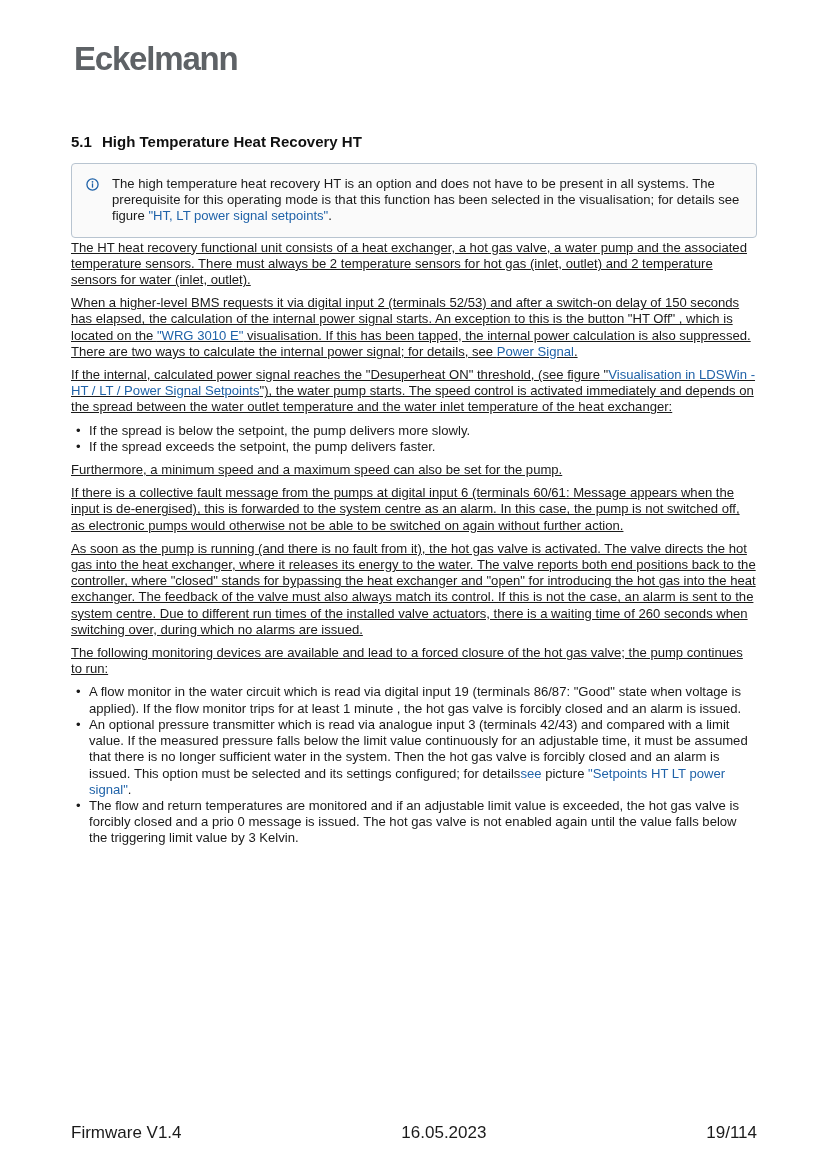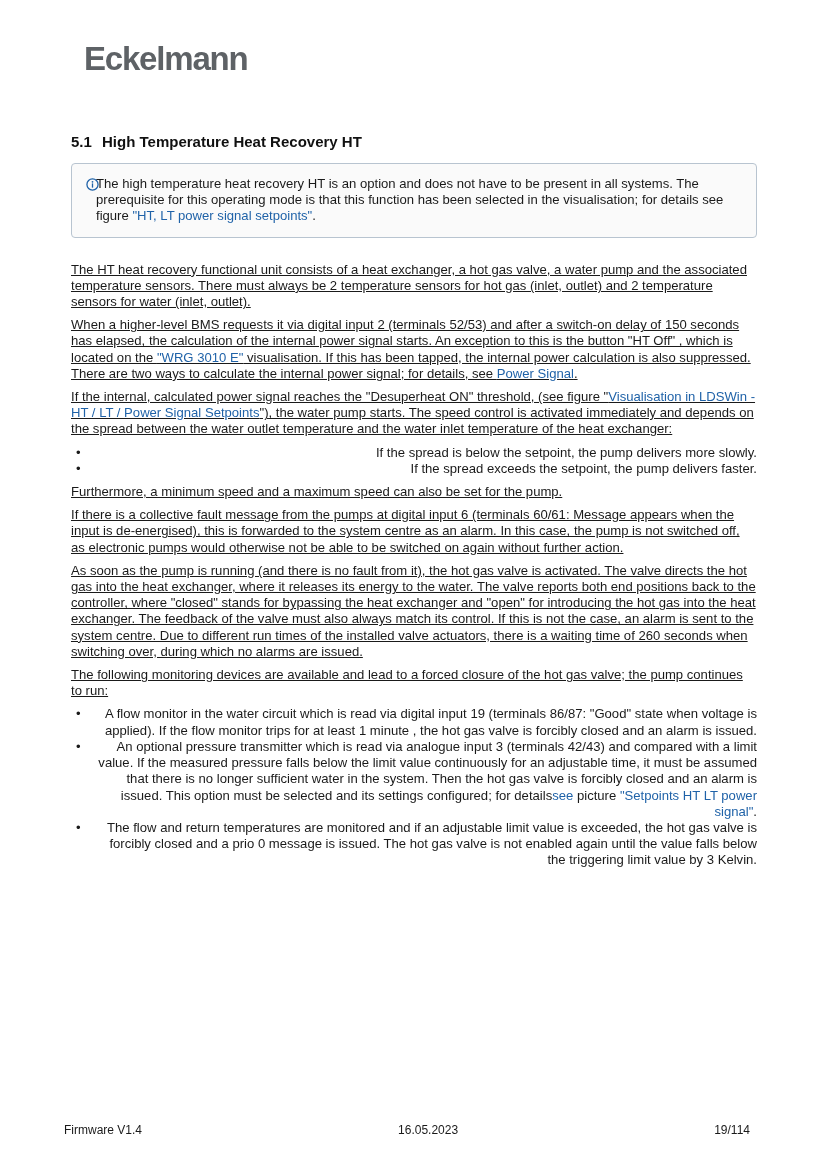--- a/index.html
+++ b/index.html
@@ -2,56 +2,56 @@
 <html><head>
 <meta charset="utf-8">
 <style>
   html, body { margin: 0; padding: 0; background: #ffffff; }
   body {
     width: 827px; height: 1169px; position: relative; overflow: hidden;
     font-family: "Liberation Sans", sans-serif;
     color: #1a1a1a;
   }
   .logo {
-    position: absolute; left: 84px; top: 40px;
+    position: absolute; left: 74px; top: 40px;
     font-family: "Liberation Sans", sans-serif;
     font-weight: bold; font-size: 33px; letter-spacing: -1.2px;
     color: #5e6266;
   }
   .section-title {
     position: absolute; left: 71px; top: 133px;
     font-size: 15px; font-weight: bold; color: #111;
   }
   .section-title .num { margin-right: 6px; }
   .content {
     position: absolute; left: 71px; top: 163px; width: 686px;
     font-size: 13.1px; line-height: 16.2px;
   }
   .note {
     border: 1.5px solid #b8c4d0; border-radius: 4px;
     background: #fafafa;
-    padding: 12px 14px 12px 24px; position: relative;
-    margin: 0 0 24px 0;
+    padding: 12px 14px 12px 40px; position: relative;
+    margin: 0 0 2px 0;
   }
   .note .info-icon {
     position: absolute; left: 14px; top: 14px;
     width: 13px; height: 13px;
   }
   .note.single { padding-top: 9px; padding-bottom: 9px; }
   .note.single .info-icon { top: 10px; }
   p { margin: 0 0 7px 0; text-decoration: underline; }
   a, .link { color: #1f62a8; text-decoration: none; }
-  ul { margin: 0 0 7px 0; padding-left: 18px; list-style: none; text-align: right; }
+  ul { margin: 0 0 7px 0; padding-left: 18px; list-style: none; }
   ul li { position: relative; margin: 0; }
   ul li::before {
     content: "•"; position: absolute; left: -13px; top: 0;
   }
   .footer {
-    position: absolute; top: 1123px; left: 64px; width: 686px;
-    font-size: 12px; display: flex; justify-content: space-between;
+    position: absolute; top: 1123px; left: 71px; width: 686px;
+    font-size: 17px; display: flex; justify-content: space-between;
   }
   .footer span { display: inline-block; }
 </style>
 </head>
 <body>
 
 <div class="logo">Eckelmann</div>
 
 <div class="section-title">
   <span class="num">5.1</span>

